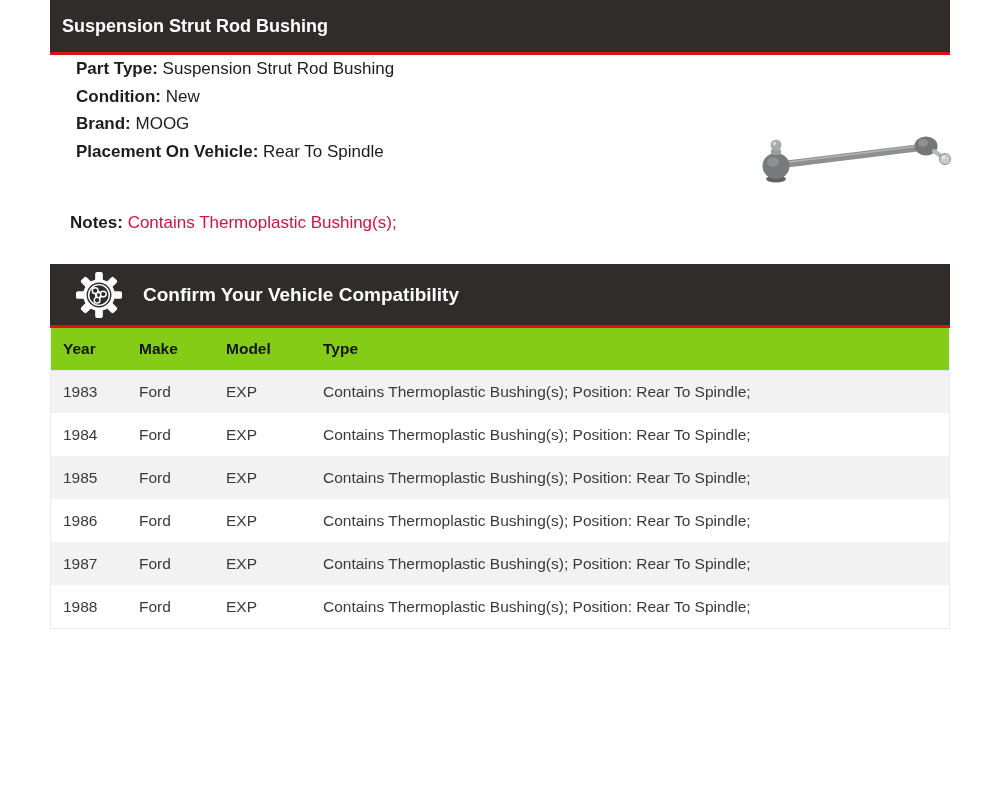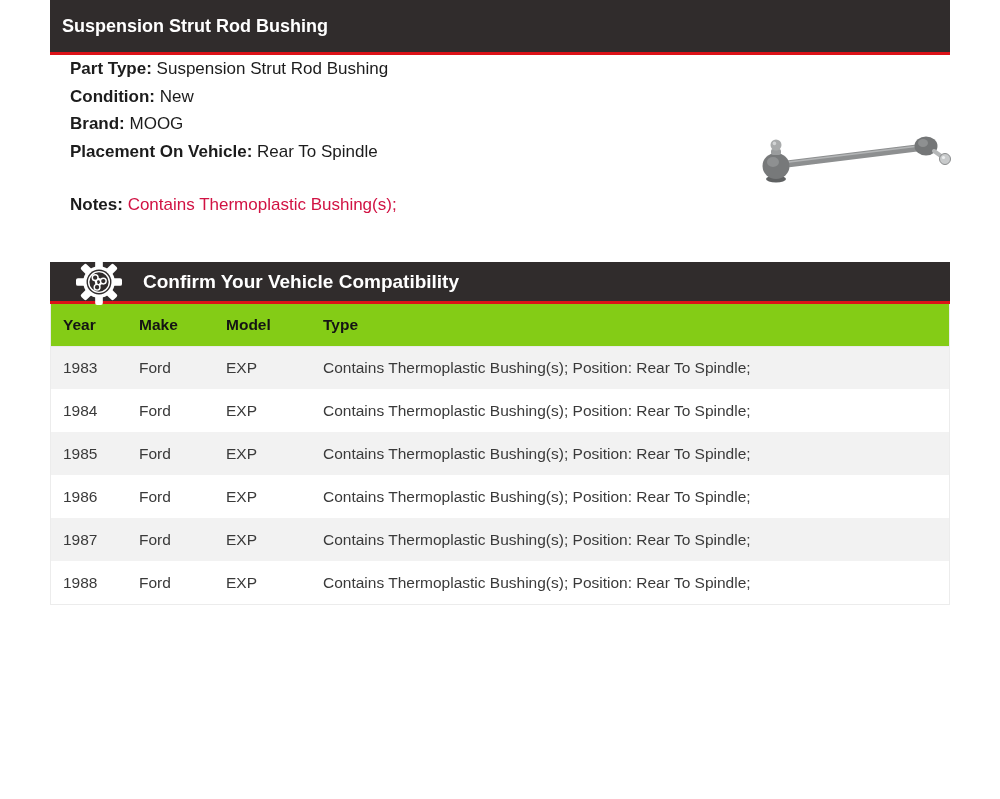--- a/index.html
+++ b/index.html
@@ -14,29 +14,29 @@
   
   .section-bar {
     background:#302c2c;
     color:#ffffff;
     font-weight:bold;
     border-bottom:3px solid #dc1218;
     display:flex;
     align-items:center;
   }
   .bar-product { height:55px; padding:0 12px; font-size:18px; }
-  .bar-compat  { height:42px; padding:0 0 0 26px; font-size:19px; margin-top:46px; }
+  .bar-compat  { height:64px; padding:0 0 0 26px; font-size:19px; margin-top:30px; }
   .bar-compat .bar-title { margin-left:21px; }
 
   
   .desc-body { position:relative; padding:0 20px; }
   .desc-heading { font-size:21px; font-weight:bold; margin:14px 0 27px 0; line-height:26px; }
-  .field { font-size:17px; line-height:27.5px; }
+  .field { font-size:17px; line-height:27.5px;margin-left:6px; }
   .field .lbl { font-weight:bold; }
-  .notes-line { margin-top:29px; font-size:17px; line-height:22px; }
+  .notes-line { margin-top:47px; font-size:17px; line-height:22px; }
   .notes-line .lbl { font-weight:bold; }
   .notes-value { color:#d11243; }
 
   .product-photo { position:absolute; top:72px; right:-10px; width:215px; height:65px; }
 
   
   .gear-icon { width:46px; height:46px; flex:0 0 auto; }
 
   
   .compat-table-wrap { border:1px solid #ececec; border-top:none; }

